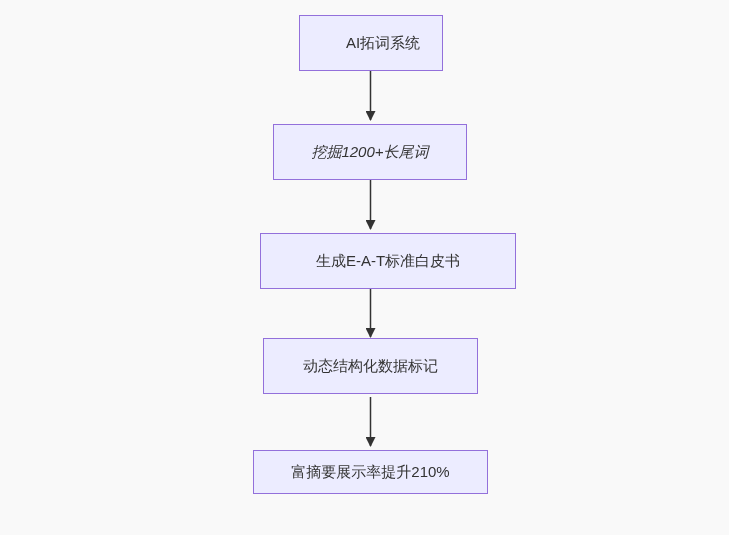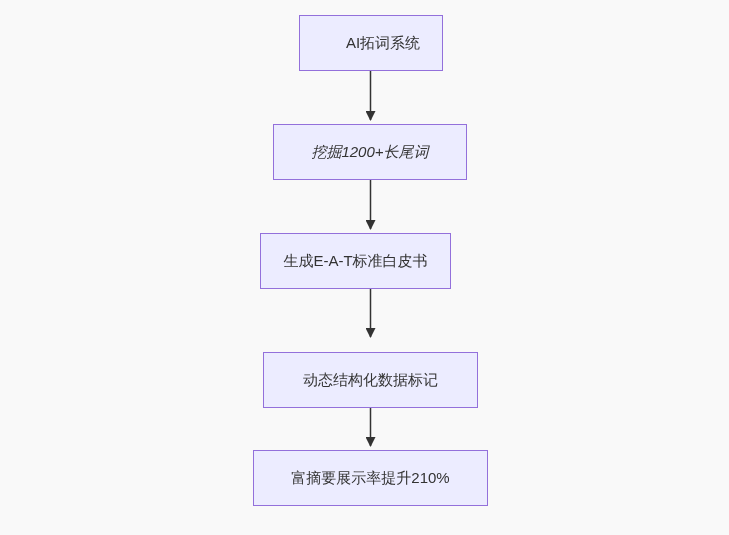--- a/index.html
+++ b/index.html
@@ -23,23 +23,23 @@
     display: flex;
     align-items: center;
     justify-content: center;
     color: #333333;
     font-size: 15px;
     text-align: center;
     white-space: nowrap;
   }
   .n1 { left: 299px; top: 15px;  width: 144px; height: 56px; padding-left: 24px; }
   .n2 { left: 273px; top: 124px; width: 194px; height: 56px; font-style: italic; }
-  .n3 { left: 260px; top: 233px; width: 191px; height: 56px; }
-  .n4 { left: 263px; top: 352px; width: 215px; height: 56px; }
-  .n5 { left: 253px; top: 450px; width: 235px; height: 56px; }
+  .n3 { left: 260px; top: 233px; width: 256px; height: 56px; }
+  .n4 { left: 263px; top: 338px; width: 215px; height: 56px; }
+  .n5 { left: 253px; top: 450px; width: 235px; height: 44px; }
   .edges {
     position: absolute;
     left: 0;
     top: 0;
     width: 729px;
     height: 535px;
     pointer-events: none;
   }
 </style>
 </head>

